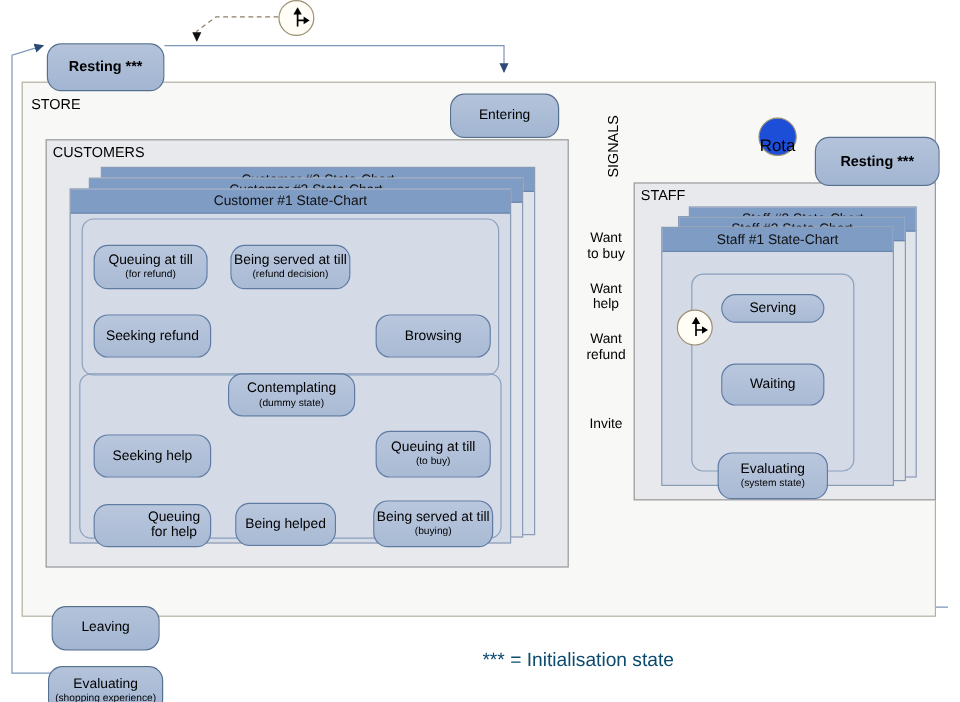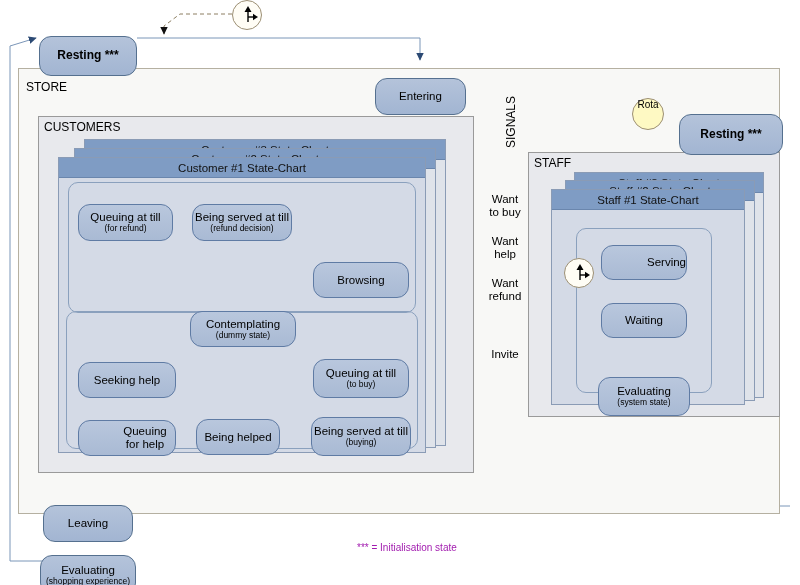--- a/index.html
+++ b/index.html
@@ -36,33 +36,33 @@
   .state.big{font-weight:bold;font-size:12px;}
   .state.outer{background:linear-gradient(180deg,#b4c3da 0%,#a2b5d2 100%);
      border:1px solid #55708f;}
 
   
   .group{position:absolute;box-sizing:border-box;border:1px solid #8aa0bd;
      border-radius:10px;background:transparent;}
 
   
   .circlenode{position:absolute;box-sizing:border-box;border-radius:50%;
-     border:1px solid #9c8f74;background:#fef9c3;
-     display:flex;align-items:flex-start;justify-content:center;
-     font-size:10px;color:#000;}
+     border:1px solid #9c8f74;background:#1d4ed8;
+     display:flex;align-items:flex-end;justify-content:center;
+     font-size:14px;color:#000;}
   .clock{position:absolute;box-sizing:border-box;border-radius:50%;
      border:1px solid #9c8f74;background:#fffdf5;}
 
   
   .lbl{position:absolute;font-size:11.5px;color:#000;white-space:nowrap;
      text-align:center;line-height:1.12;}
   .lbl.two{line-height:1.15;}
   .vlabel{position:absolute;font-size:12px;color:#000;white-space:nowrap;
      transform-origin:0 0;transform:rotate(-90deg);}
-  .legend{position:absolute;font-size:10px;color:#a21caf;white-space:nowrap;}
+  .legend{position:absolute;font-size:16px;color:#0c4a6e;white-space:nowrap;margin-left:45px;}
 </style>
 </head>
 <body>
 
 <div id="stage">
 
   <svg id="wires" viewBox="0 0 800 585">
     <defs>
       <marker id="ah" markerWidth="9" markerHeight="9" refX="7.2" refY="4.5" orient="auto" markerUnits="userSpaceOnUse">
         <path d="M0,0.7 L8,4.5 L0,8.3 z" fill="#2c4a74"></path>
@@ -177,20 +177,23 @@
   <div class="group" style="left:66px;top:311px;width:352px;height:138px;"></div>
 
   <div class="state" style="left:78px;top:186px;width:95px;height:37px;">
     <span class="t1">Queuing at till</span>
     <span class="t2">(for refund)</span>
   </div>
   <div class="state" style="left:192px;top:186px;width:100px;height:37px;">
     <span class="t1">Being served at till</span>
     <span class="t2">(refund decision)</span>
   </div>
+  <div class="state" style="left:78px;top:244px;width:98px;height:36px;">
+    <span class="t1">Seeking refund</span>
+  </div>
   <div class="state" style="left:313px;top:244px;width:96px;height:36px;">
     <span class="t1">Browsing</span>
   </div>
   <div class="state" style="left:190px;top:293px;width:106px;height:36px;">
     <span class="t1">Contemplating</span>
     <span class="t2">(dummy state)</span>
   </div>
   <div class="state" style="left:78px;top:344px;width:98px;height:36px;">
     <span class="t1">Seeking help</span>
   </div>
@@ -234,21 +237,21 @@
   <div class="card ghost" style="left:565px;top:180px;width:190px;height:221px;">
     <div class="card-header">Staff #2 State-Chart</div>
   </div>
   <div class="card" style="left:551px;top:189px;width:194px;height:216px;">
     <div class="card-header">Staff #1 State-Chart</div>
     <div class="card-body"></div>
   </div>
 
   <div class="group" style="left:576px;top:228px;width:136px;height:165px;"></div>
 
-  <div class="state" style="left:601px;top:227px;width:86px;height:35px;align-items:flex-end;">
+  <div class="state" style="left:601px;top:227px;width:86px;height:24px;">
     <span class="t1">Serving</span>
   </div>
   <div class="state" style="left:601px;top:285px;width:86px;height:35px;">
     <span class="t1">Waiting</span>
   </div>
   <div class="state" style="left:598px;top:359px;width:92px;height:39px;">
     <span class="t1">Evaluating</span>
     <span class="t2">(system state)</span>
   </div>
 

